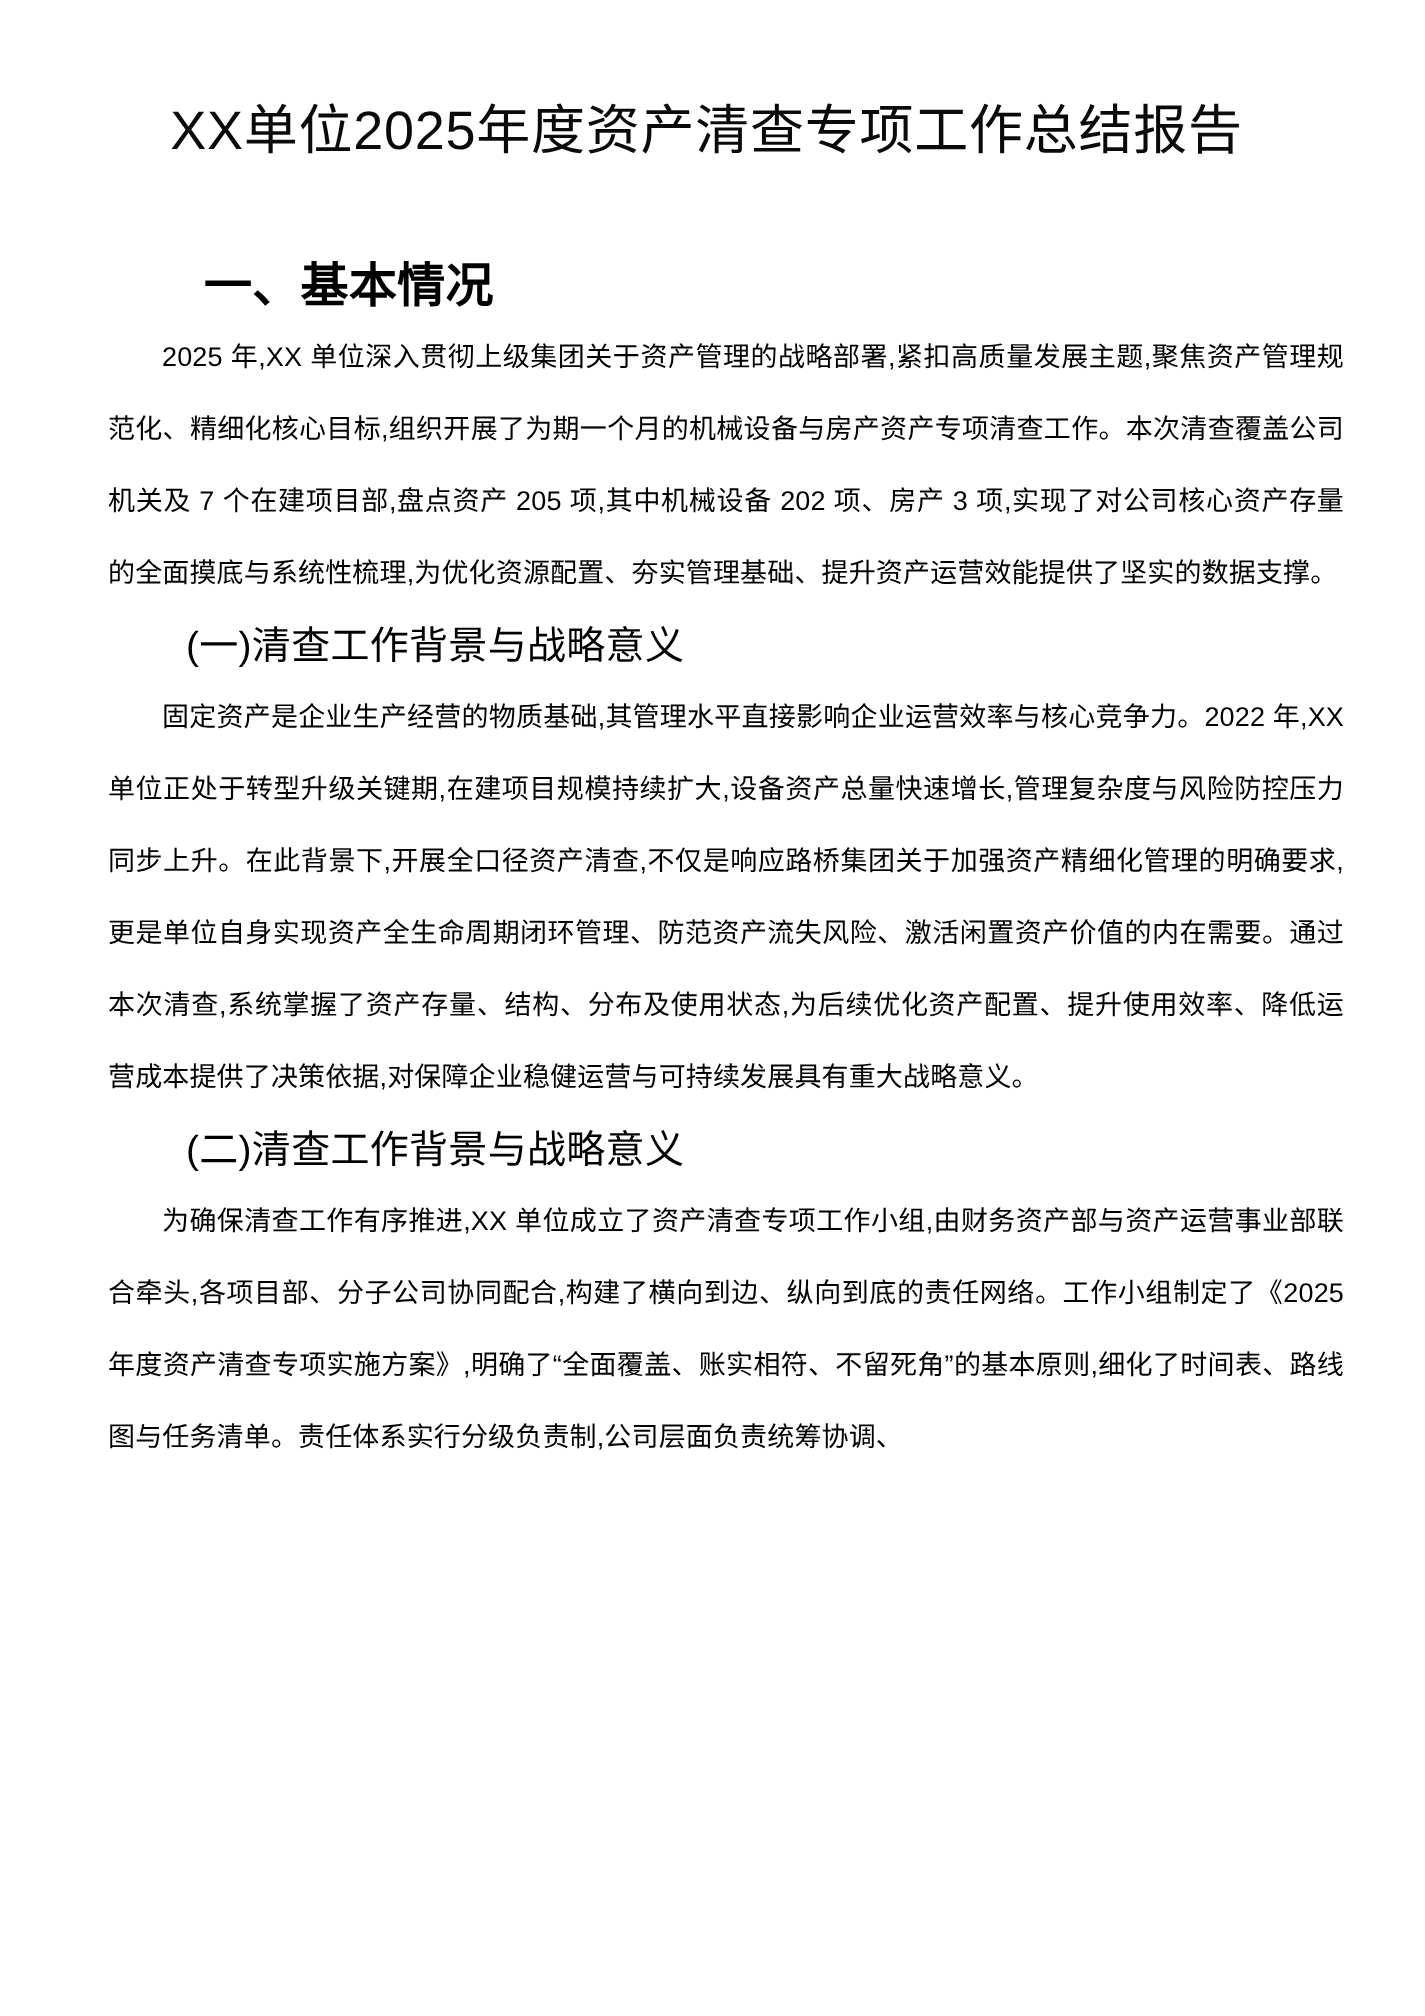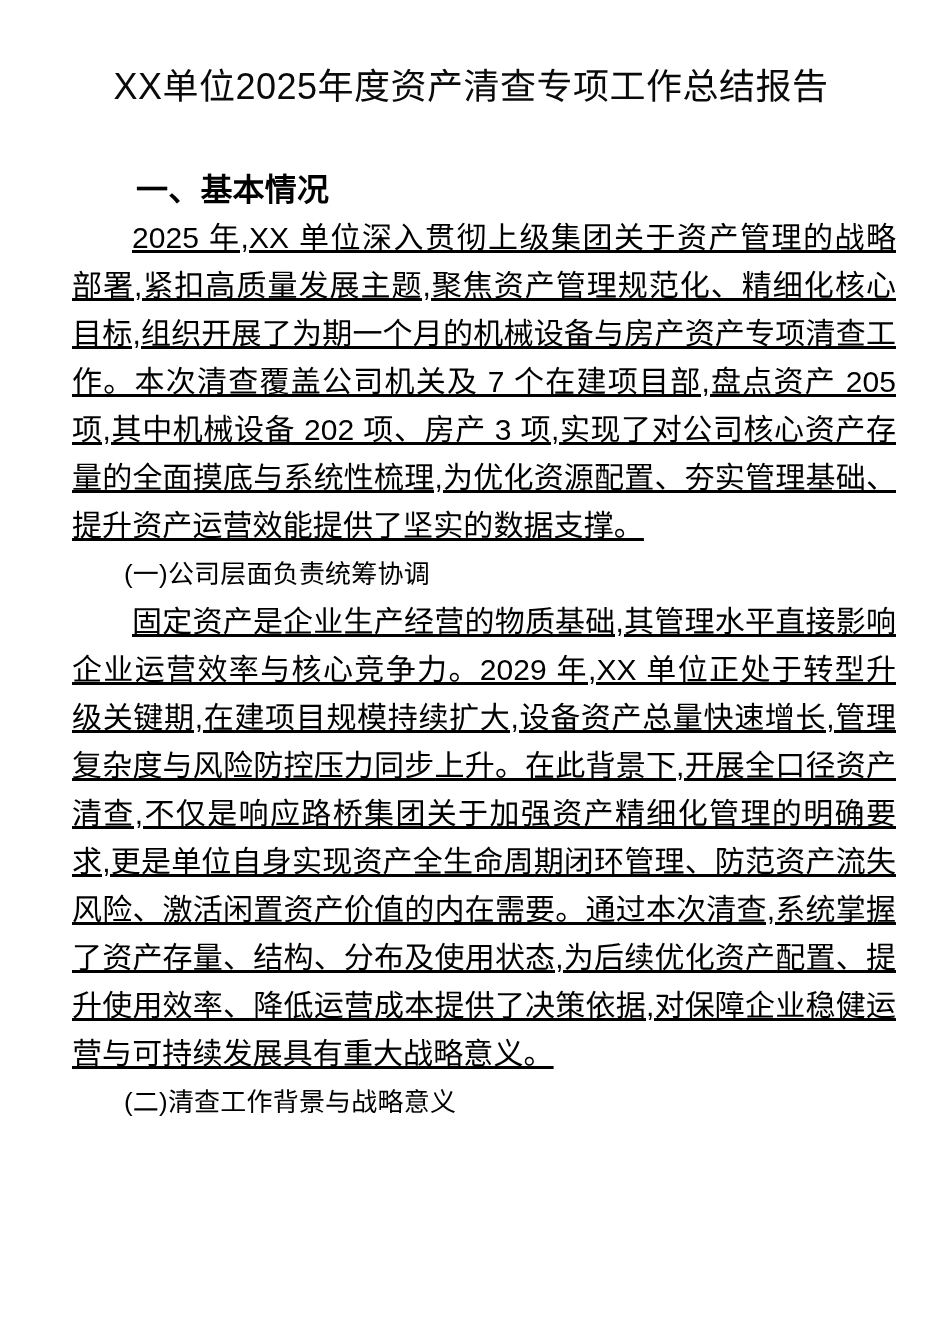--- a/index.html
+++ b/index.html
@@ -46,47 +46,47 @@
   }
   .sub-heading {
     font-size: 26px;
     line-height: 48px;
     font-weight: normal;
     text-indent: 2em;
     letter-spacing: 0.2px;
     margin: 0;
   }
   .para {
-    font-size: 30px;
+    font-size: 18px;
     line-height: 48px;
     font-weight: normal;
     text-indent: 2em;
     text-align: justify;
     text-justify: inter-ideograph;
     letter-spacing: 0.1px;
     margin: 0;
     word-break: break-all;
-    text-decoration: underline;
   }
 </style>
 </head>
 <body>
 
 <div class="page">
 
   <div class="doc-title">XX单位2025年度资产清查专项工作总结报告</div>
 
   <div class="body-area">
 
     <p class="section-heading">一、基本情况</p>
 
     <p class="para">2025 年,XX 单位深入贯彻上级集团关于资产管理的战略部署,紧扣高质量发展主题,聚焦资产管理规范化、精细化核心目标,组织开展了为期一个月的机械设备与房产资产专项清查工作。本次清查覆盖公司机关及 7 个在建项目部,盘点资产 205 项,其中机械设备 202 项、房产 3 项,实现了对公司核心资产存量的全面摸底与系统性梳理,为优化资源配置、夯实管理基础、提升资产运营效能提供了坚实的数据支撑。</p>
 
-    <p class="sub-heading">(一)公司层面负责统筹协调</p>
+    <p class="sub-heading">(一)清查工作背景与战略意义</p>
 
-    <p class="para">固定资产是企业生产经营的物质基础,其管理水平直接影响企业运营效率与核心竞争力。2029 年,XX 单位正处于转型升级关键期,在建项目规模持续扩大,设备资产总量快速增长,管理复杂度与风险防控压力同步上升。在此背景下,开展全口径资产清查,不仅是响应路桥集团关于加强资产精细化管理的明确要求,更是单位自身实现资产全生命周期闭环管理、防范资产流失风险、激活闲置资产价值的内在需要。通过本次清查,系统掌握了资产存量、结构、分布及使用状态,为后续优化资产配置、提升使用效率、降低运营成本提供了决策依据,对保障企业稳健运营与可持续发展具有重大战略意义。</p>
+    <p class="para">固定资产是企业生产经营的物质基础,其管理水平直接影响企业运营效率与核心竞争力。2022 年,XX 单位正处于转型升级关键期,在建项目规模持续扩大,设备资产总量快速增长,管理复杂度与风险防控压力同步上升。在此背景下,开展全口径资产清查,不仅是响应路桥集团关于加强资产精细化管理的明确要求,更是单位自身实现资产全生命周期闭环管理、防范资产流失风险、激活闲置资产价值的内在需要。通过本次清查,系统掌握了资产存量、结构、分布及使用状态,为后续优化资产配置、提升使用效率、降低运营成本提供了决策依据,对保障企业稳健运营与可持续发展具有重大战略意义。</p>
 
     <p class="sub-heading">(二)清查工作背景与战略意义</p>
 
+    <p class="para">为确保清查工作有序推进,XX 单位成立了资产清查专项工作小组,由财务资产部与资产运营事业部联合牵头,各项目部、分子公司协同配合,构建了横向到边、纵向到底的责任网络。工作小组制定了《2025 年度资产清查专项实施方案》,明确了“全面覆盖、账实相符、不留死角”的基本原则,细化了时间表、路线图与任务清单。责任体系实行分级负责制,公司层面负责统筹协调、</p>
 
   </div>
 
 </div>
 
 </body></html>

